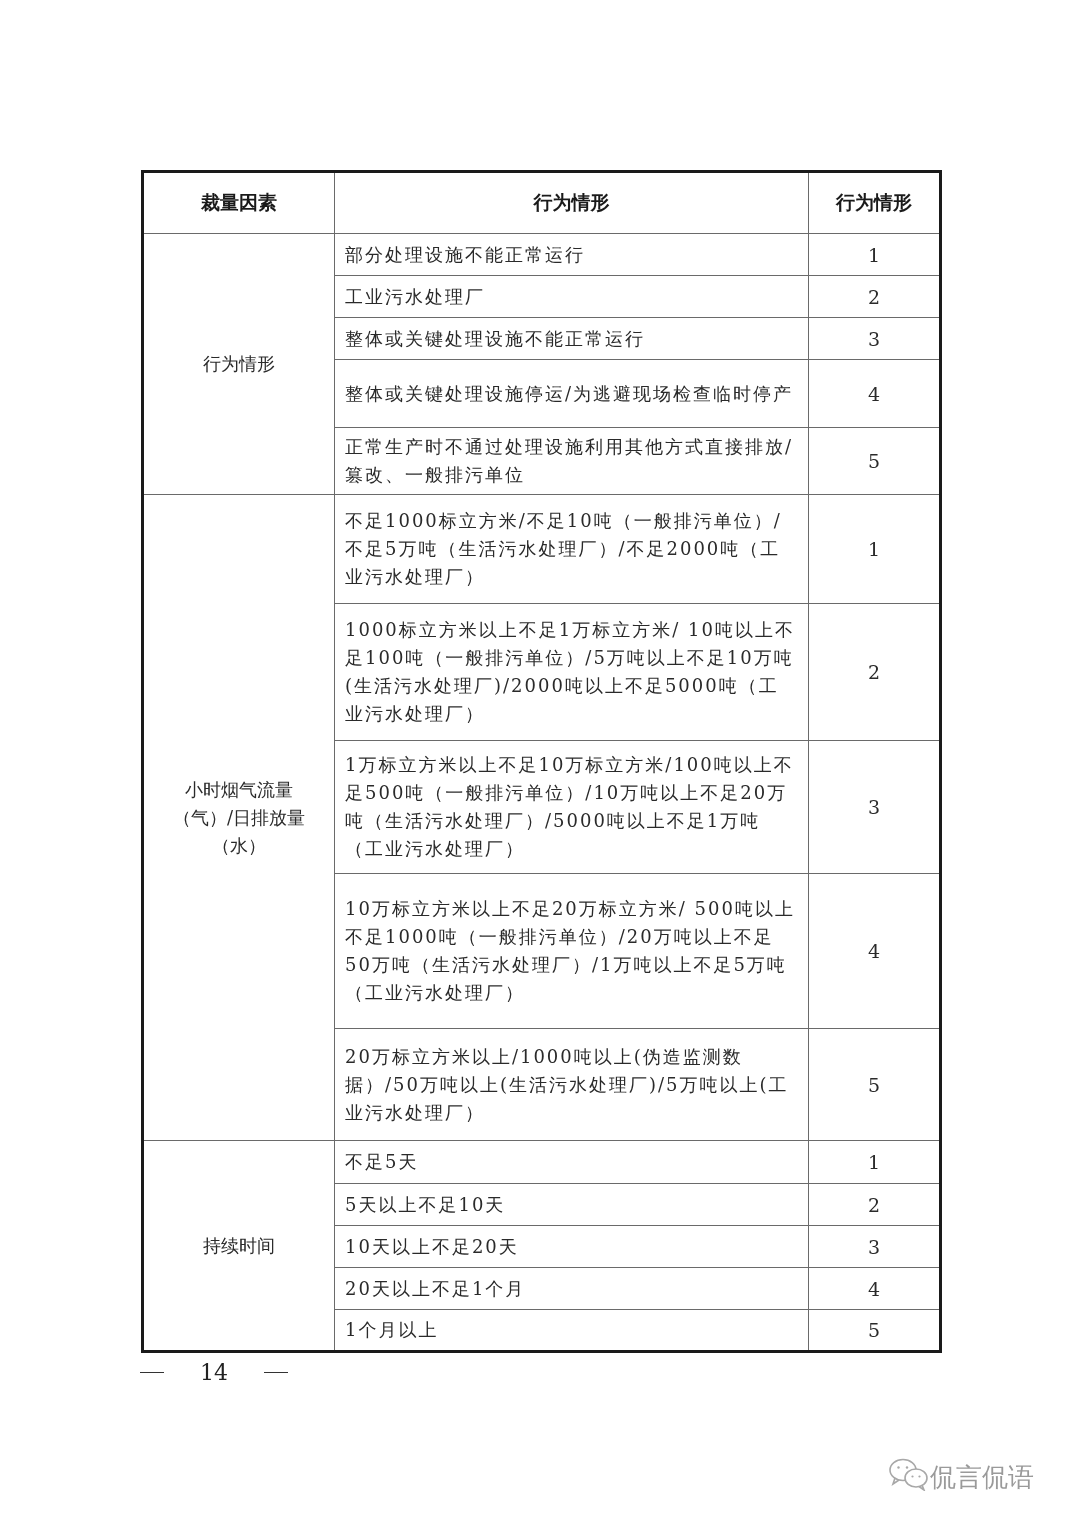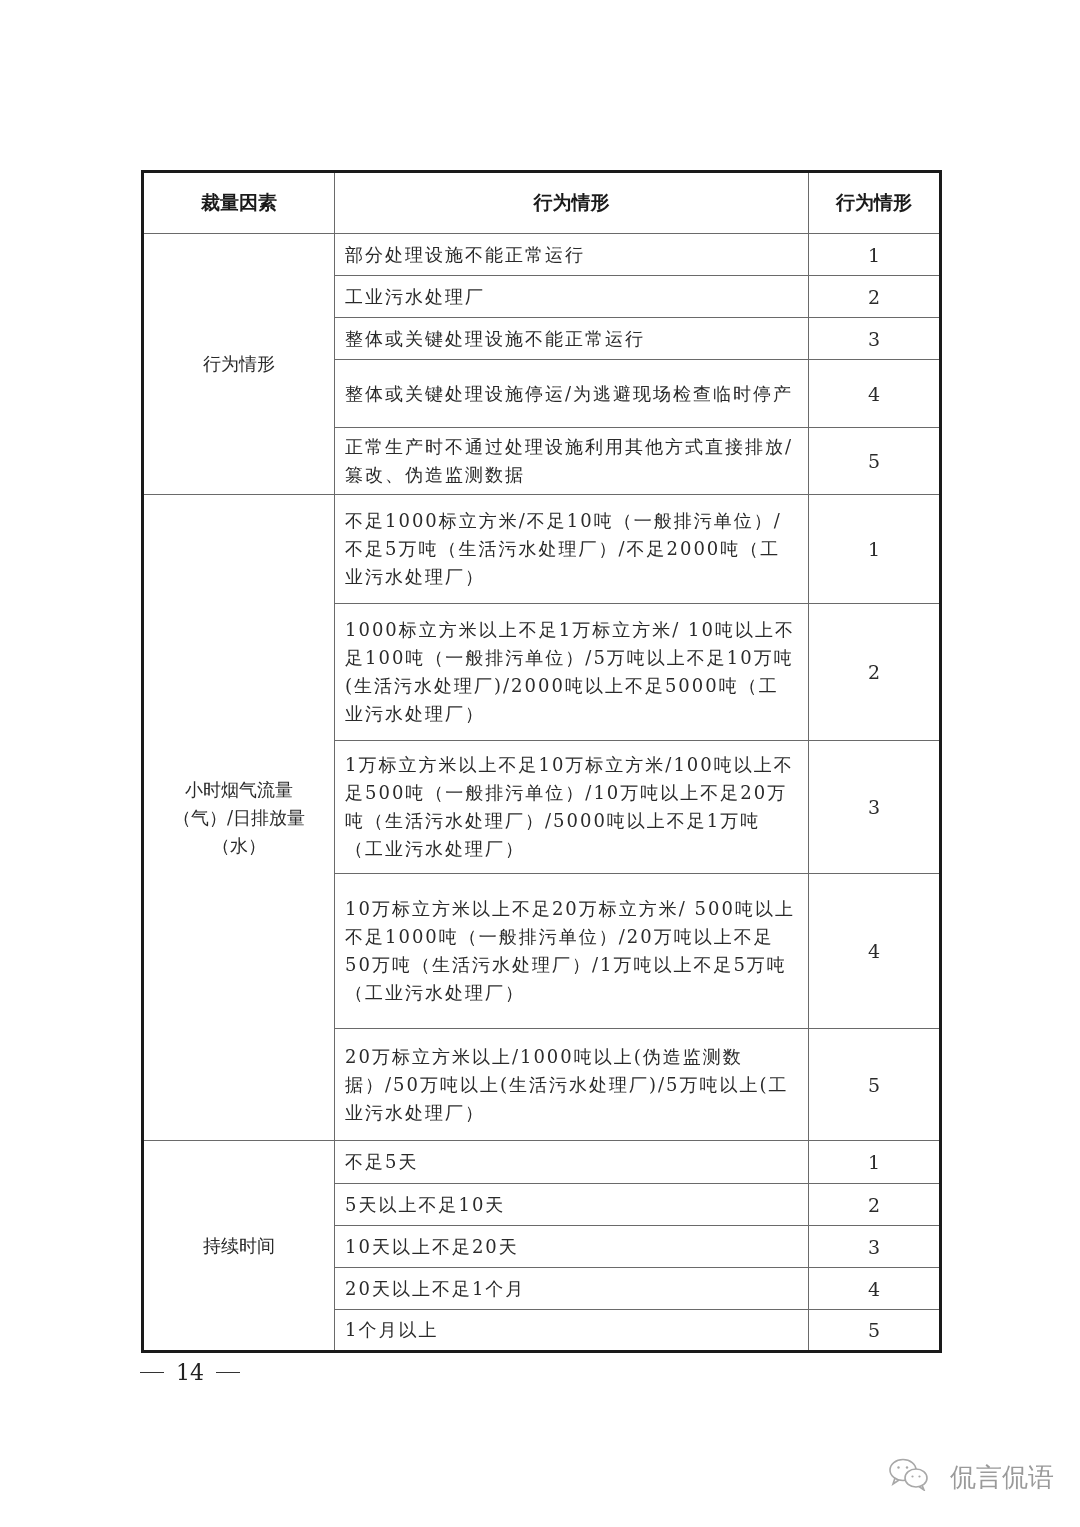--- a/index.html
+++ b/index.html
@@ -9,24 +9,24 @@
     table { border-collapse: collapse; width: 798px; table-layout: fixed;
             border: 3px solid #1a1a1a; }
     th, td { border: 1px solid #6a6a6a; padding: 0; vertical-align: middle; }
     th { font-weight: bold; font-size: 19px; text-align: center; height: 60px; color: #1a1a1a; }
     td.factor { text-align: center; font-size: 18px; line-height: 28px; padding: 0 19px; }
     td.item { text-align: left; font-size: 18px; line-height: 28px; padding: 4px 10px 4px 10px;
               letter-spacing: 2px; margin-left: 10px; }
     td.level { text-align: center; font-size: 19px; }
     col.c1 { width: 192px; } col.c2 { width: 474px; } col.c3 { width: 132px; }
     .page-number { position: absolute; left: 140px; top: 1360px; font-size: 22px; color: #222;
-                   display: flex; align-items: center; gap: 12px; }
+                   display: flex; align-items: center; gap: 36px; }
     .dash { display: inline-block; width: 24px; height: 1.5px; background: #333; }
     .watermark { position: absolute; left: 888px; top: 1457px; display: flex; align-items: center;
-                 gap: 20px; color: #9a9a9a; font-family: "DejaVu Sans", sans-serif; font-size: 26px; }
+                 gap: 0; color: #9a9a9a; font-family: "DejaVu Sans", sans-serif; font-size: 26px; }
   </style>
 </head>
 <body>
 
 <div class="table-wrap">
   <table>
     <colgroup>
         <col class="c1">
         <col class="c2">
         <col class="c3">
@@ -51,21 +51,21 @@
       </tr>
       <tr style="height:42px">
         <td class="item">整体或关键处理设施不能正常运行</td>
         <td class="level">3</td>
       </tr>
       <tr style="height:68px">
         <td class="item">整体或关键处理设施停运/为逃避现场检查临时停产</td>
         <td class="level">4</td>
       </tr>
       <tr style="height:67px">
-        <td class="item">正常生产时不通过处理设施利用其他方式直接排放/篡改、伪造监测数据</td>
+        <td class="item">正常生产时不通过处理设施利用其他方式直接排放/篡改、一般排污单位</td>
         <td class="level">5</td>
       </tr>
 
       <tr style="height:109px">
         <td class="factor" rowspan="5">小时烟气流量（气）/日排放量（水）</td>
         <td class="item">不足1000标立方米/不足10吨（一般排污单位）/不足5万吨（生活污水处理厂）/不足2000吨（工业污水处理厂）</td>
         <td class="level">1</td>
       </tr>
       <tr style="height:137px">
         <td class="item">1000标立方米以上不足1万标立方米/ 10吨以上不足100吨（一般排污单位）/5万吨以上不足10万吨(生活污水处理厂)/2000吨以上不足5000吨（工业污水处理厂）</td>

